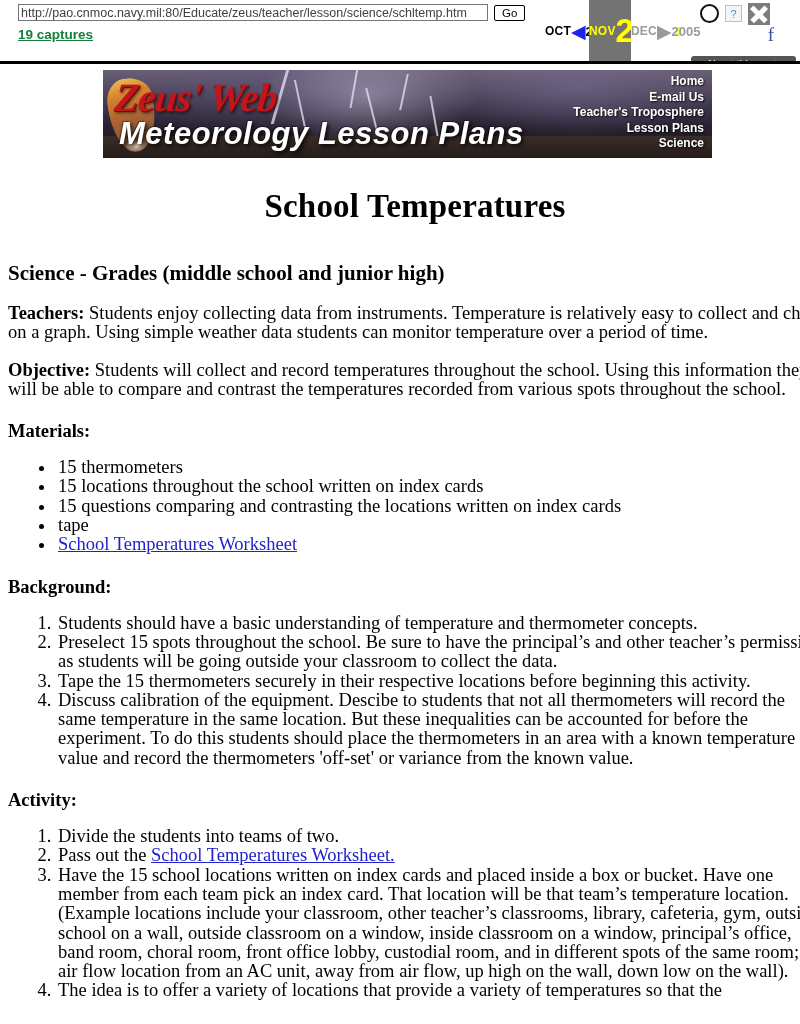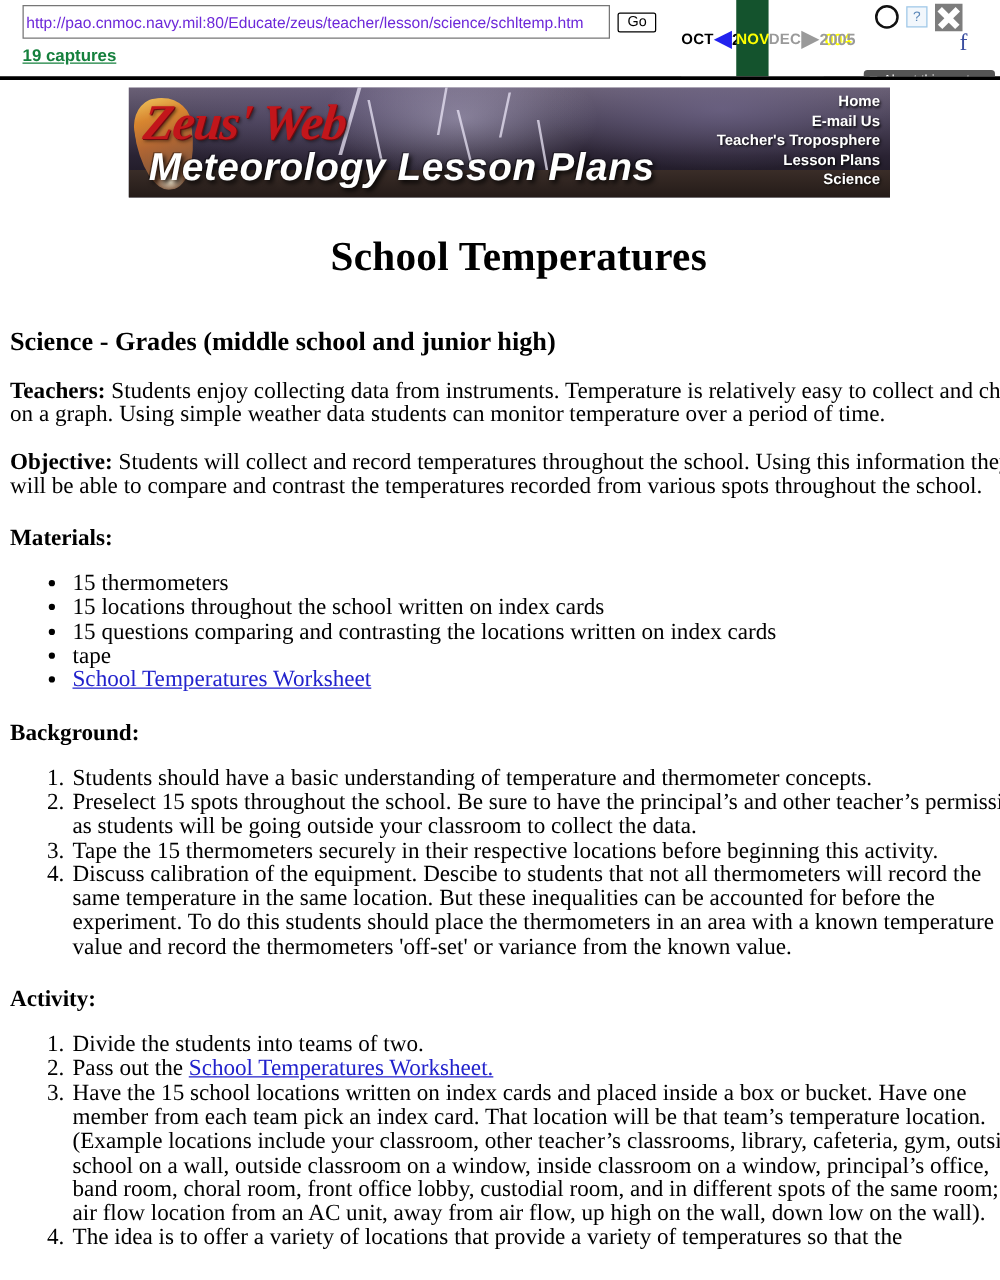--- a/index.html
+++ b/index.html
@@ -16,25 +16,25 @@
     width: 800px; height: 64px;
     background: #ffffff;
     border-bottom: 3px solid #000000;
     box-sizing: border-box;
     font-family: "Liberation Sans", sans-serif;
     overflow: hidden;
   }
   .wm-left { position: absolute; left: 0; top: 0; width: 545px; height: 61px; }
   .wm-urlrow { padding: 4px 0 0 18px; display: flex; align-items: center; gap: 6px; }
   #wm-url {
-    width: 470px; height: 27px;
+    width: 470px; height: 17px;
     font-family: "Liberation Sans", sans-serif;
     font-size: 12.5px; line-height: 15px;
     padding: 1px 2px; margin: 0;
-    border: 1px solid #767676; background: #fff; color: #6d28d9;
+    border: 1px solid #767676; background: #fff; color: #404040;
     box-sizing: border-box;
   }
   #wm-go {
     font-family: "Liberation Sans", sans-serif;
     font-size: 11.5px;
     padding: 1px 7px; margin: 0;
     border: 1px solid #000; background: #fff; color: #000;
     border-radius: 2px; cursor: pointer;
   }
   .wm-captures {
@@ -56,21 +56,21 @@
   .wm-col {
     width: 44px; display: flex; 
     align-items: center; justify-content: space-between;
     padding: 2px 0 1px 0; box-sizing: border-box;
   }
   .wm-col .mon { font-size: 12px; font-weight: bold; letter-spacing: .2px; }
   .wm-col .yr  { font-size: 13px; font-weight: bold; }
   .wm-col .mid { font-size: 13px; line-height: 1; }
   .wm-prev { background: #ffffff; color: #000; }
   .wm-prev .arrow { color: #2222ee; font-size: 19px; line-height: 1; }
-  .wm-cur  { background: #14532d; color: #ffff00; width: 26px; }
+  .wm-cur  { background: #737373; color: #ffff00; width: 42px; }
   .wm-cur .day { font-size: 33px; font-weight: bold; line-height: .95; }
   .wm-next { background: #ffffff; color: #9a9a9a; }
   .wm-next .arrow { color: #9a9a9a; font-size: 19px; line-height: 1; }
 
   
   .wm-right { position: absolute; right: 4px; top: 0; width: 110px; height: 61px; }
   .wm-icons { display: flex; align-items: flex-start; gap: 6px; padding: 2px 0 0 14px; }
   .wm-circle {
     width: 19px; height: 19px; border: 2.5px solid #111;
     border-radius: 50%; box-sizing: border-box; margin-top: 2px;

